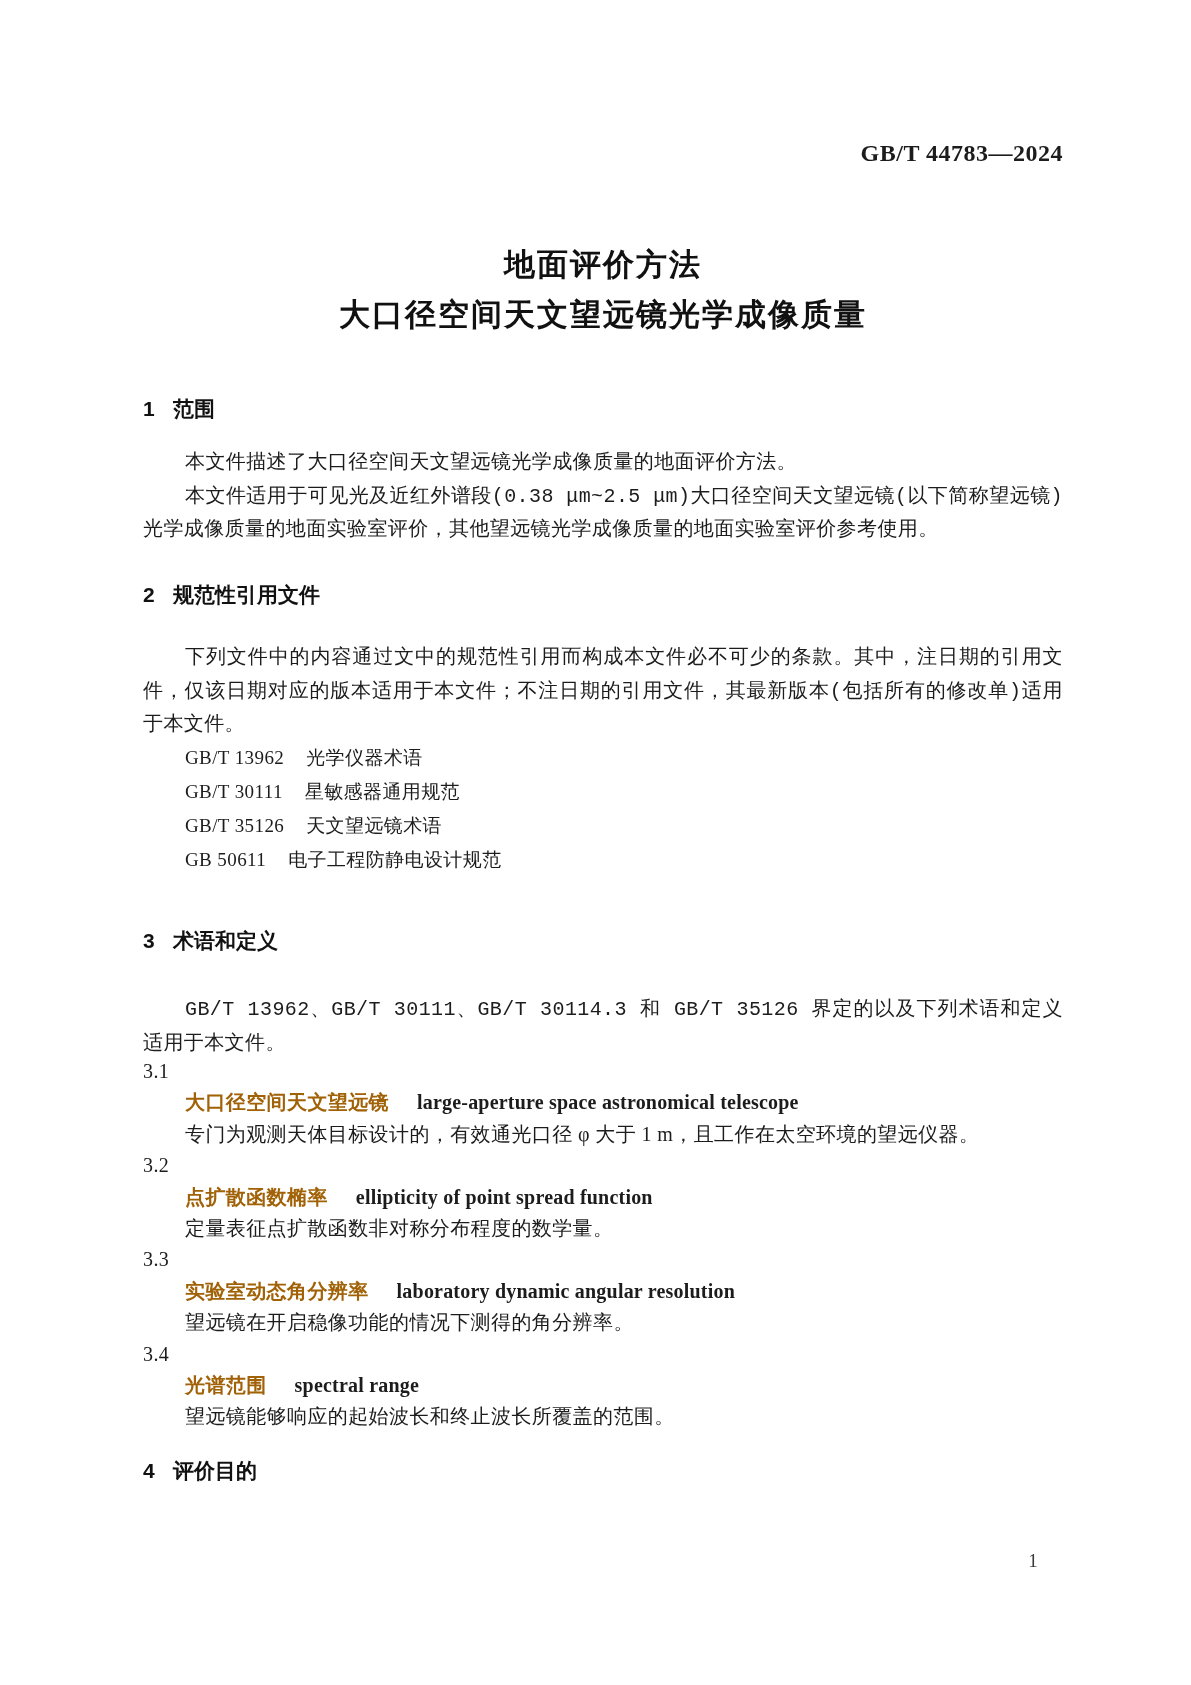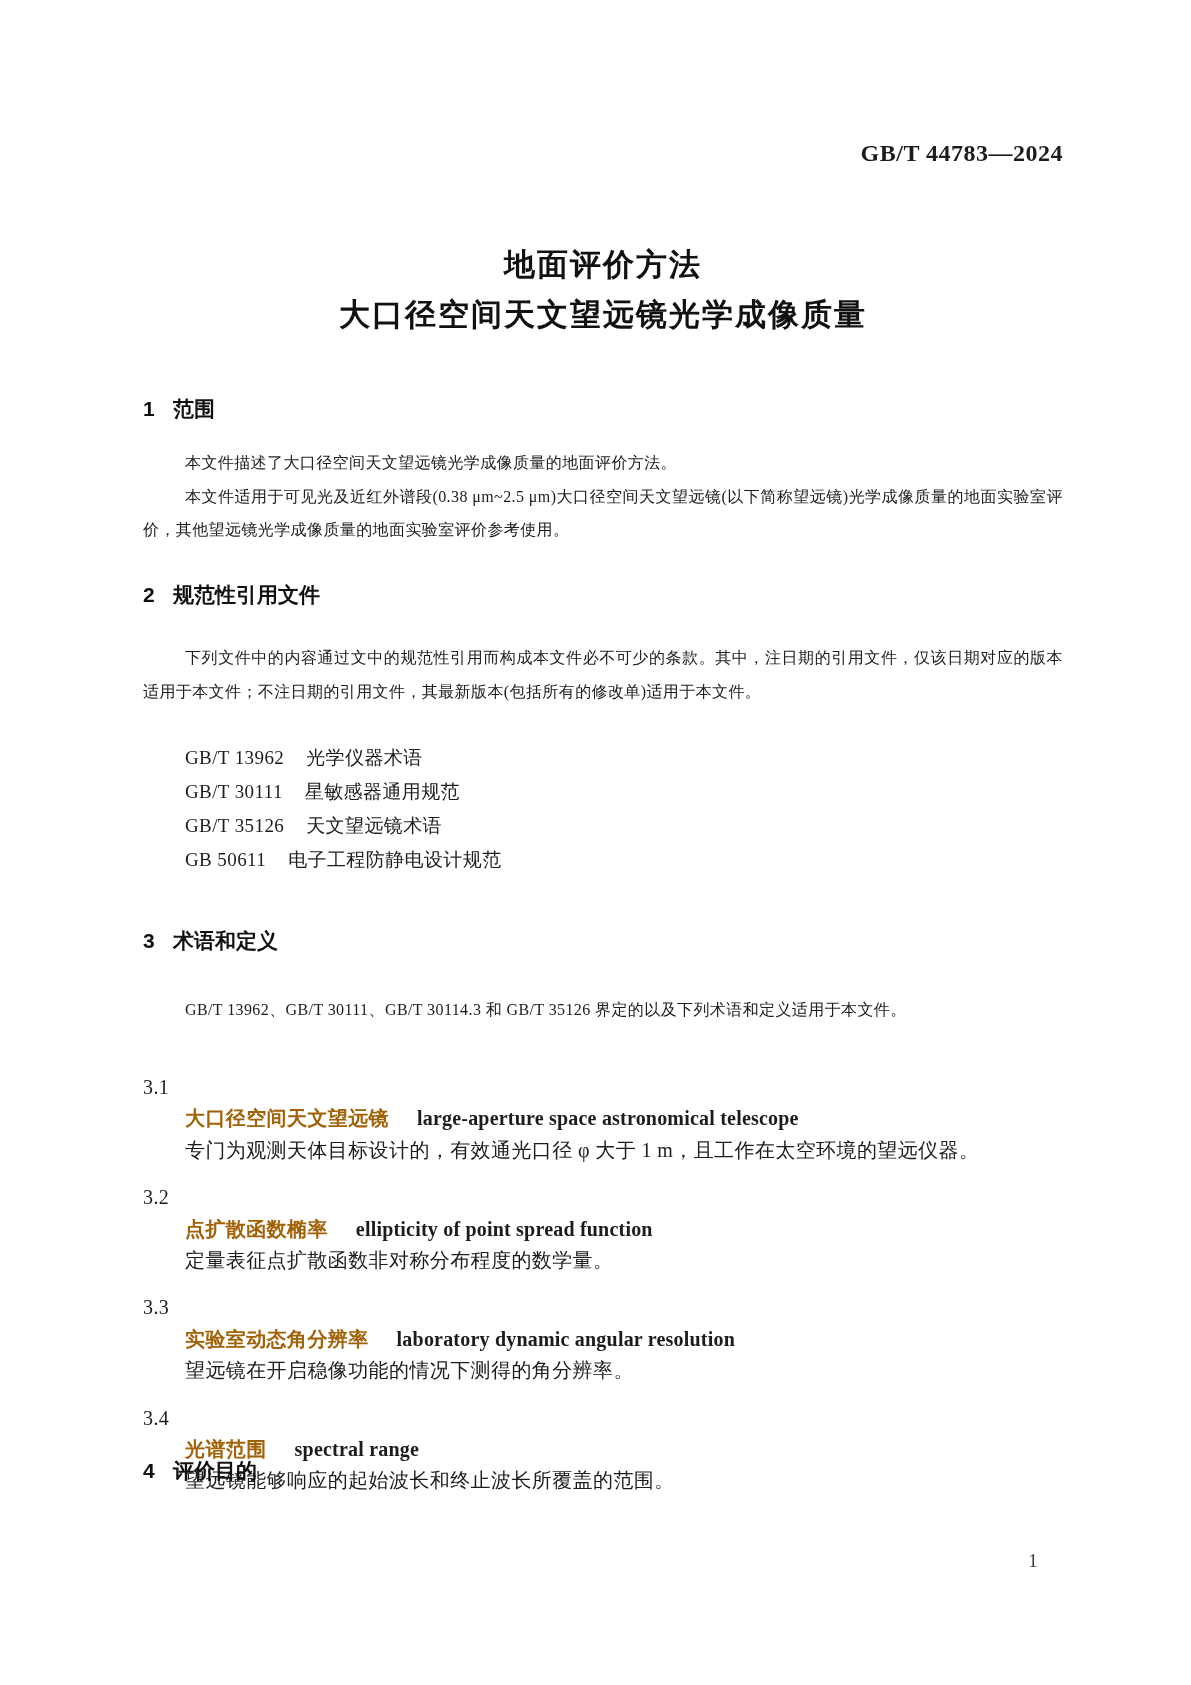--- a/index.html
+++ b/index.html
@@ -44,34 +44,35 @@
   .sec-h {
     font-family: "Liberation Sans", "DejaVu Sans", sans-serif;
     font-weight: bold;
     font-size: 21px;
     line-height: 26px;
     color: #111;
   }
   .sec-h .sec-no { display: inline-block; min-width: 30px; }
   
   .para {
-    font-size: 16px;
+    font-size: 20px;
     line-height: 33.5px;
     letter-spacing: 0.4px;
     text-align: justify;
     text-indent: 42px;
+    font-family: Liberation Mono, monospace;
   }
   
   .refs { font-size: 19px; letter-spacing: 0.4px; }
   .ref-line { line-height: 34px; padding-left: 42px; }
   .ref-code { margin-right: 22px; }
   
   .terms { font-size: 20px; letter-spacing: 0.4px; }
   .term-block { line-height: 31.4px; }
-  .term-no { line-height: 31.4px; margin-top: 16px; }
+  .term-no { line-height: 31.4px; }
   .term-line { line-height: 31.4px; padding-left: 42px; }
   .term-zh {
     font-family: "Liberation Sans", "DejaVu Sans", sans-serif;
     font-weight: bold;
     color: #a16207;
   }
   .term-en {
     font-family: "Liberation Serif", "DejaVu Serif", serif;
     font-weight: bold;
     margin-left: 28px;

